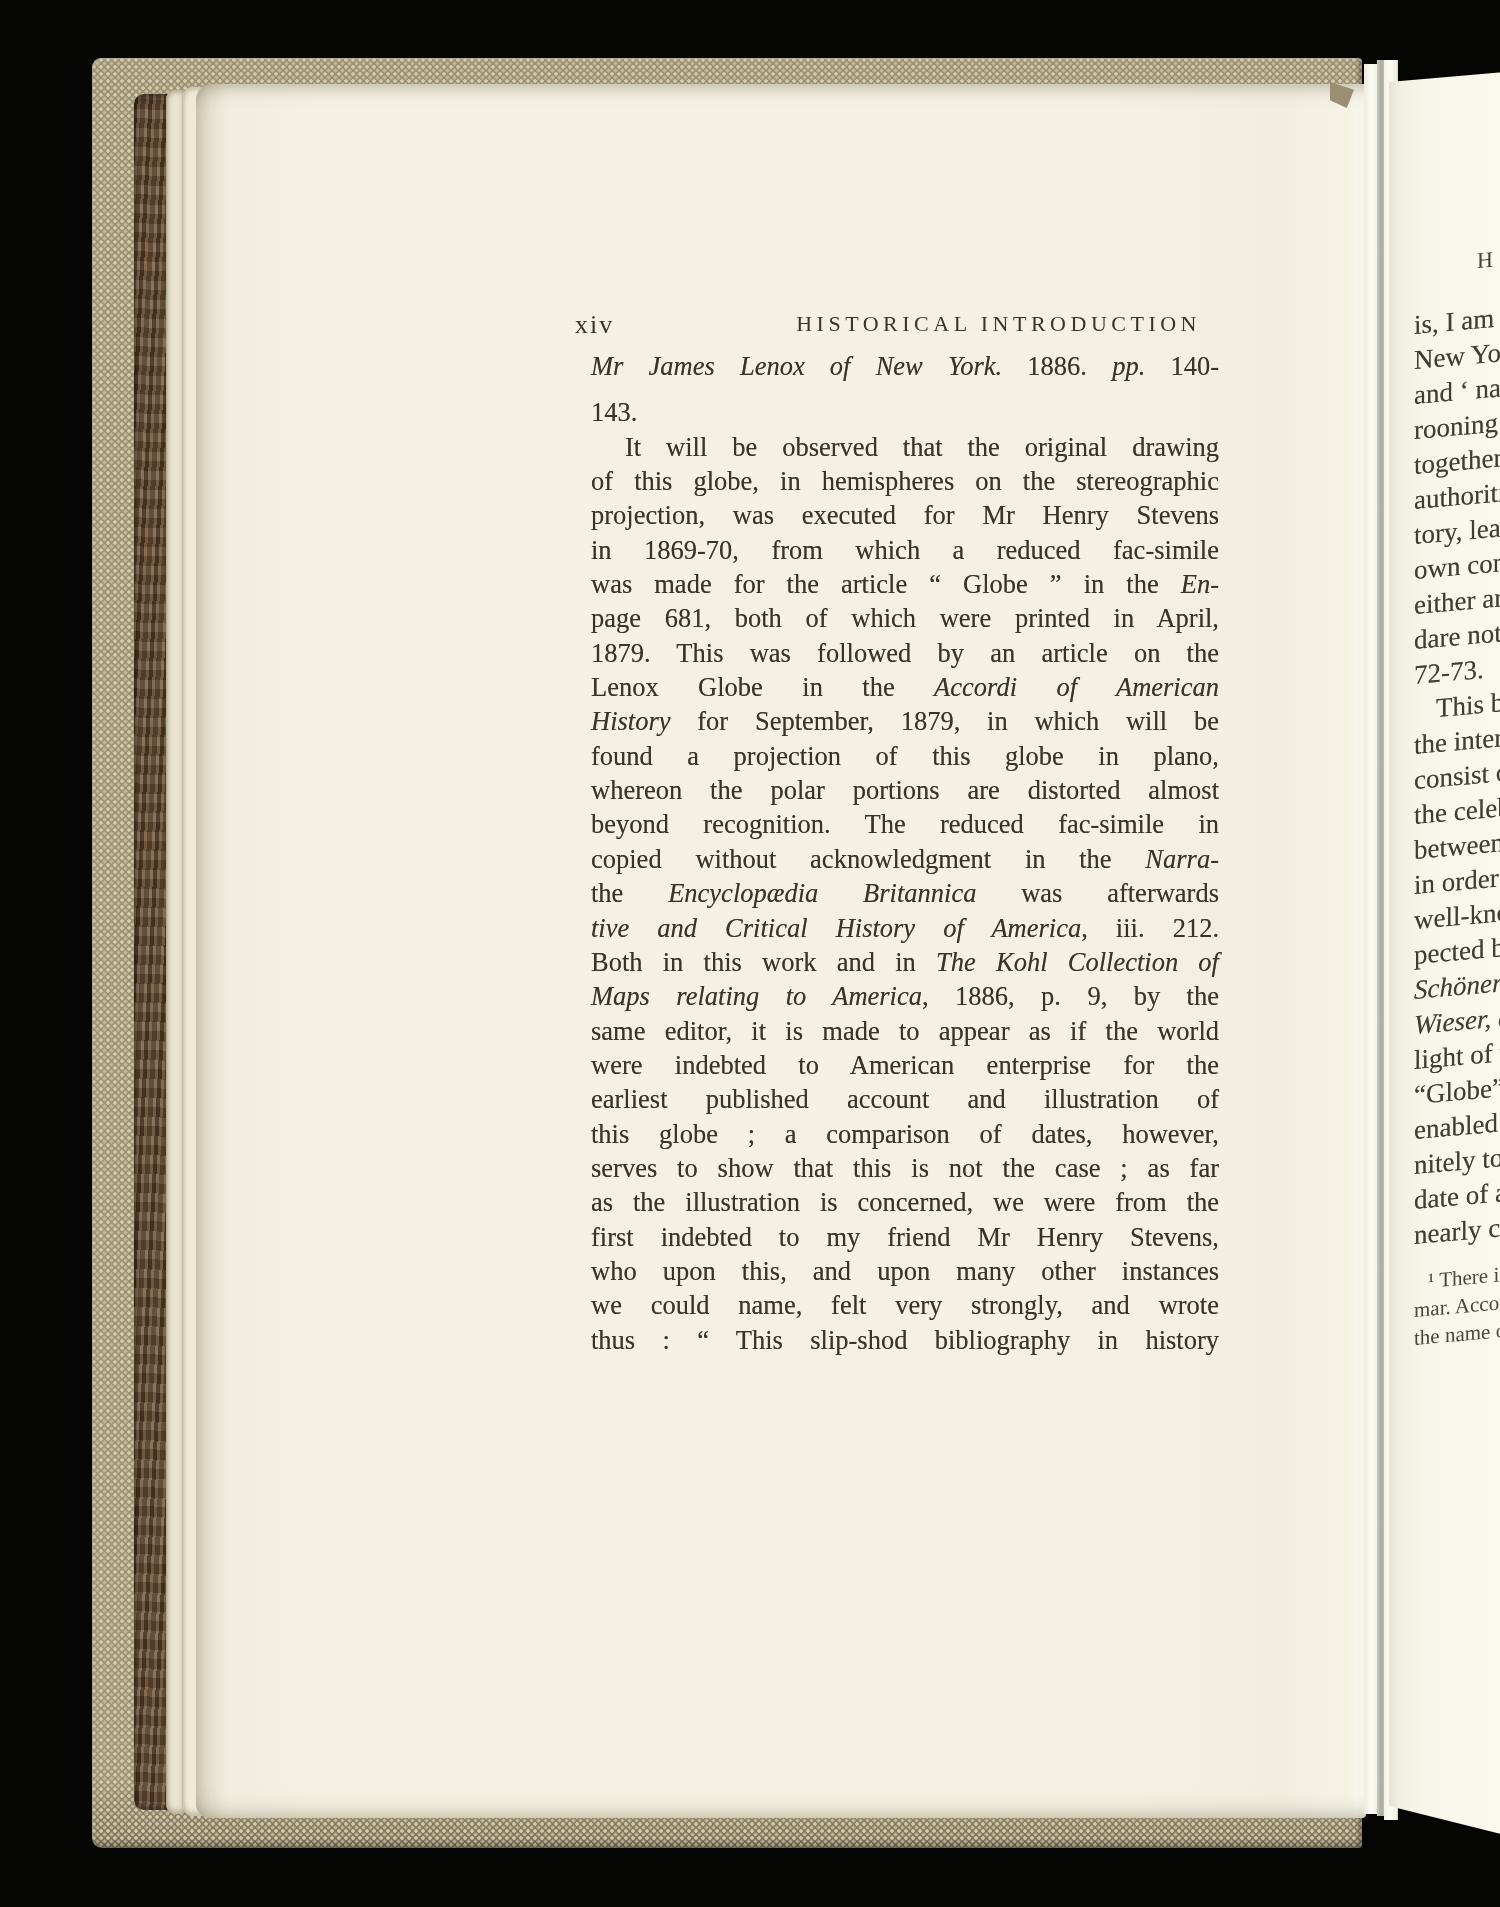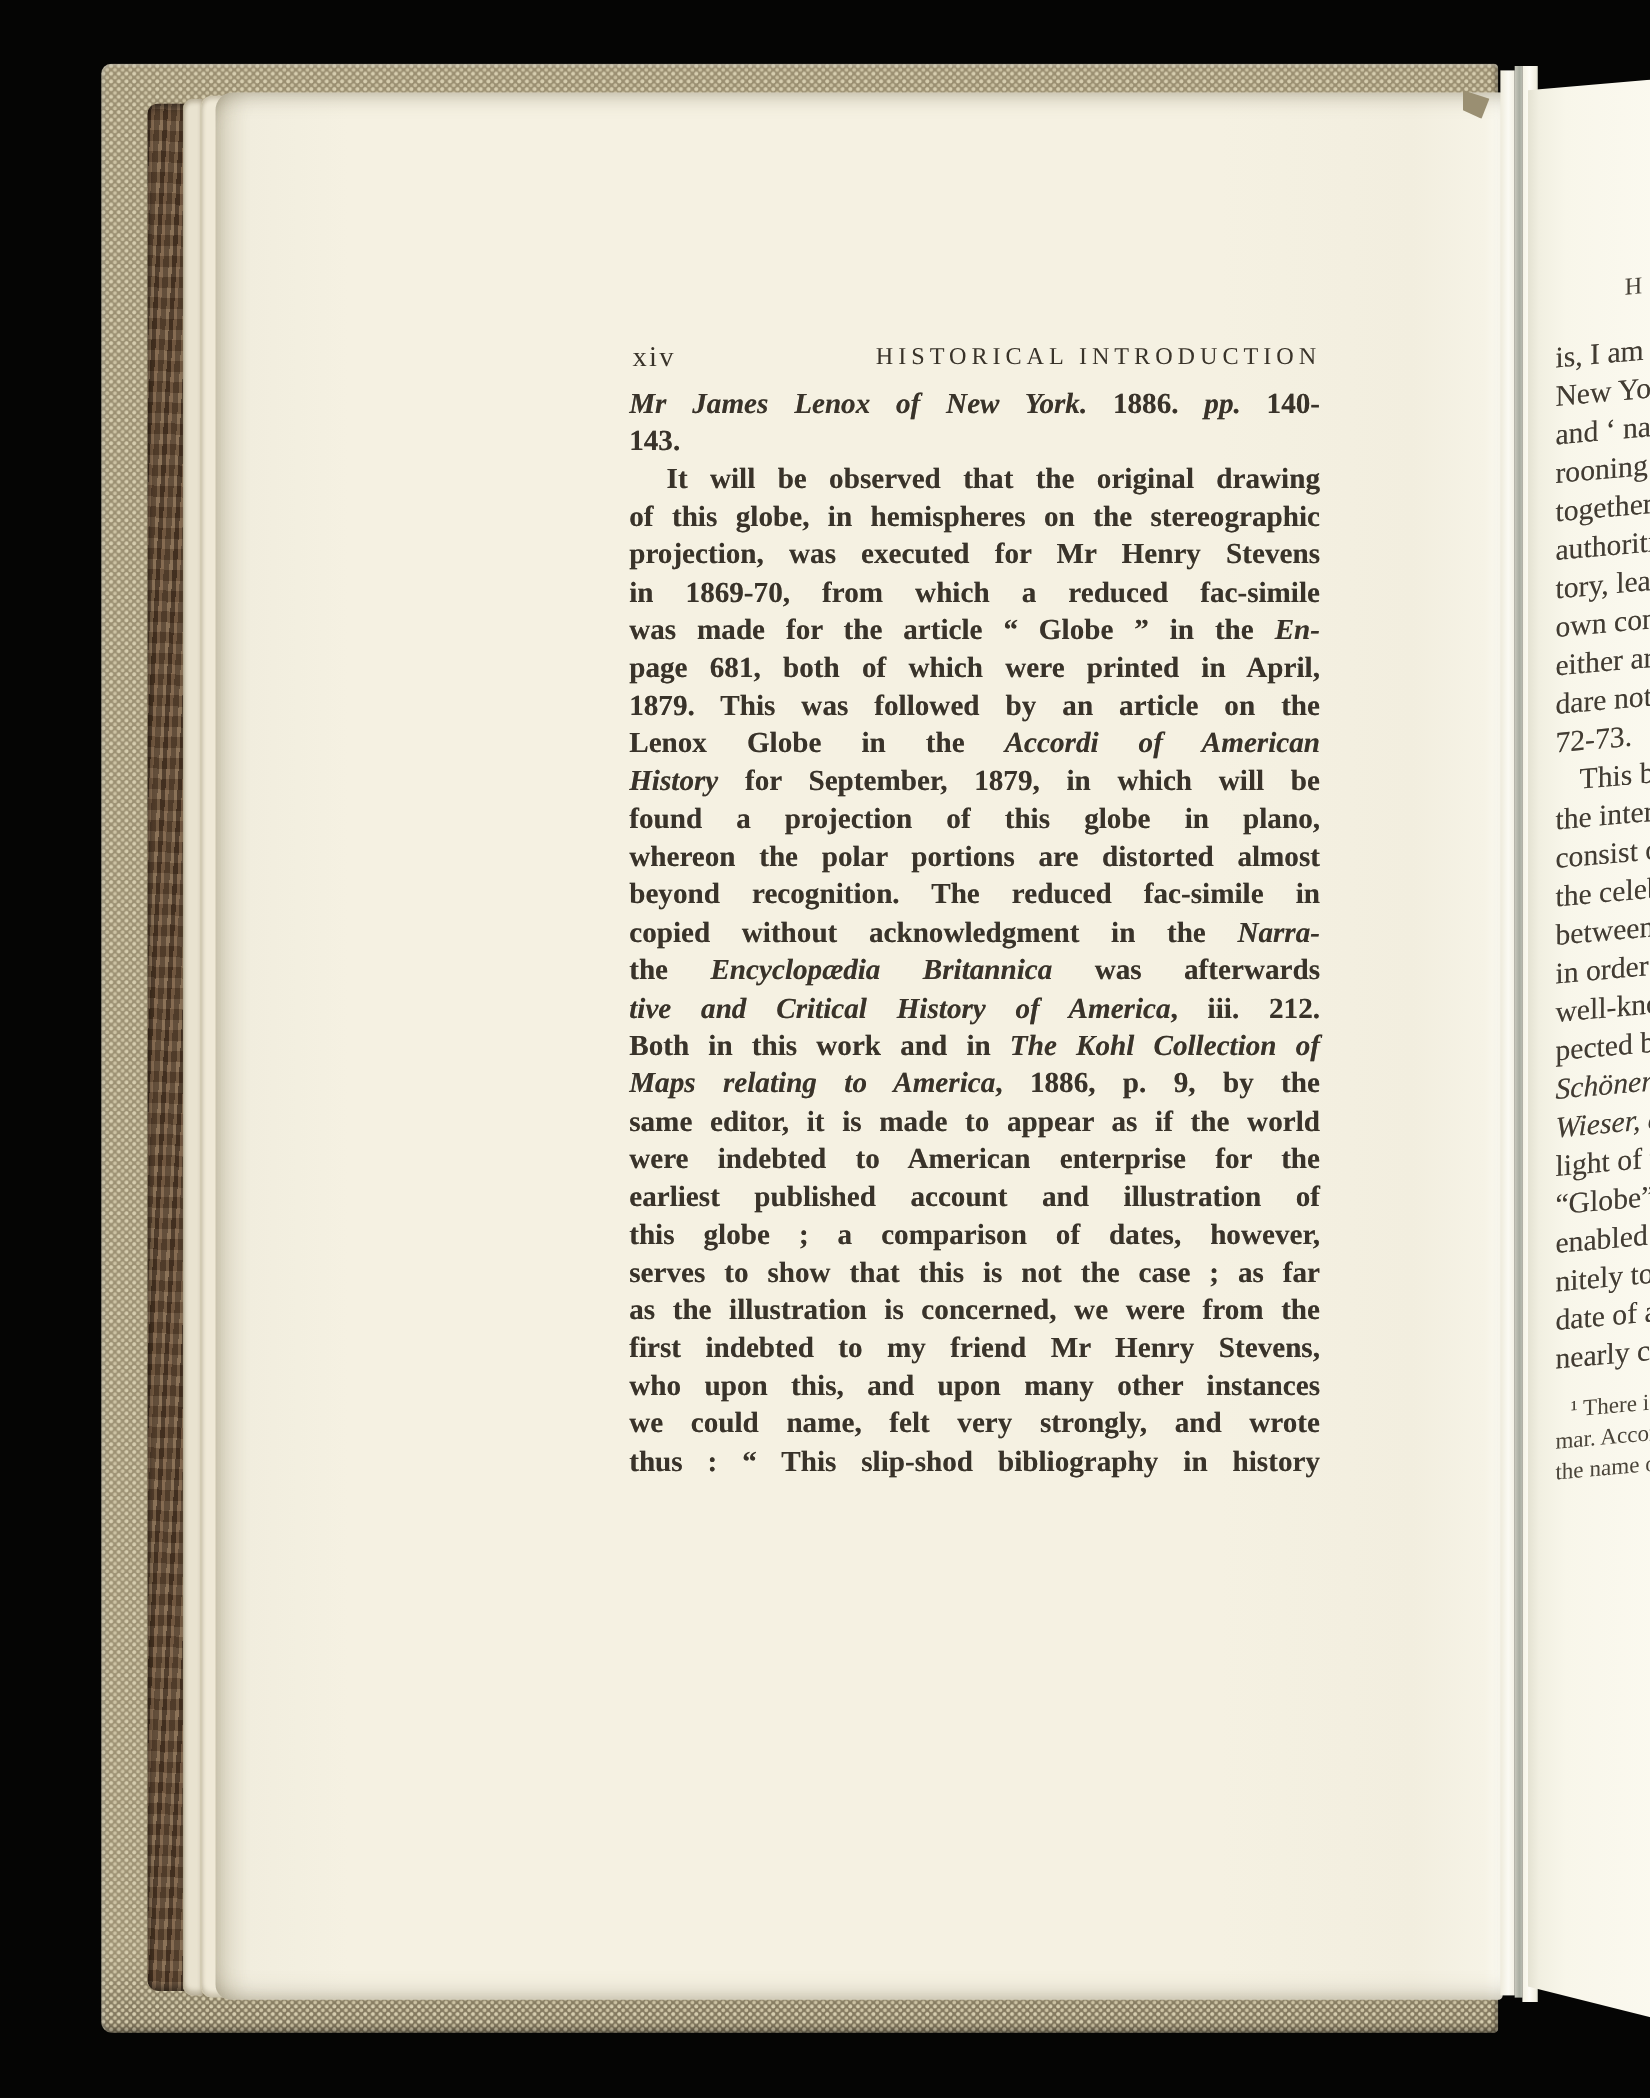--- a/index.html
+++ b/index.html
@@ -40,24 +40,24 @@
     border-radius:16px 2px 4px 14px;
     background:linear-gradient(90deg,#e7e2cf 0px,#f1edde 30px,#f5f1e2 120px,#f5f1e2 78%,#f2eedf 93%,#f6f3e6 98.6%,#fbfaf2 100%);
     box-shadow: inset 0 16px 20px -16px rgba(110,100,72,.55), inset 0 -18px 22px -18px rgba(110,100,72,.5),
                 inset 22px 0 30px -24px rgba(110,100,72,.45); padding-left: 24px;}
 
   .running-head{position:absolute;left:377px;top:224px;width:628px;height:34px;}
   .folio{position:absolute;left:2px;top:2px;font-size:26px;letter-spacing:2px;}
   .head-title{position:absolute;left:0;top:3px;width:100%;text-align:right;
               font-size:22px;letter-spacing:4.5px;}
 
-  .text-block{position:absolute;left:376px;top:265px;width:628px;font-weight:bold;}
+  .text-block{position:absolute;left:395px;top:265px;width:628px;}
   .ln{font-size:26.5px;line-height:34.35px;text-align:justify;text-align-last:justify;
       white-space:normal;text-shadow:0 0 .6px rgba(57,51,42,.55);}
-  .ln.short{text-align-last:left;}
+  .ln.short{text-align-last:left;margin-top:12px;}
   .ln.indent{text-indent:34px;}
   .it{font-style:italic;}
 
   
   .g-bright{position:absolute;left:1364px;top:64px;width:13px;height:1750px;
             background:linear-gradient(90deg,#eeebdc,#fbfaf3 55%,#f3f1e4);}
   .g-gap{position:absolute;left:1377px;top:60px;width:7px;height:1756px;
          background:linear-gradient(90deg,#c9c9bd,#a9ada1 60%,#b9bcb1);}
   .g-redge{position:absolute;left:1384px;top:60px;width:14px;height:1760px;
            background:linear-gradient(90deg,#f4f2e4,#fdfcf5 45%,#f0eee0 90%,#c6c8bb);}

